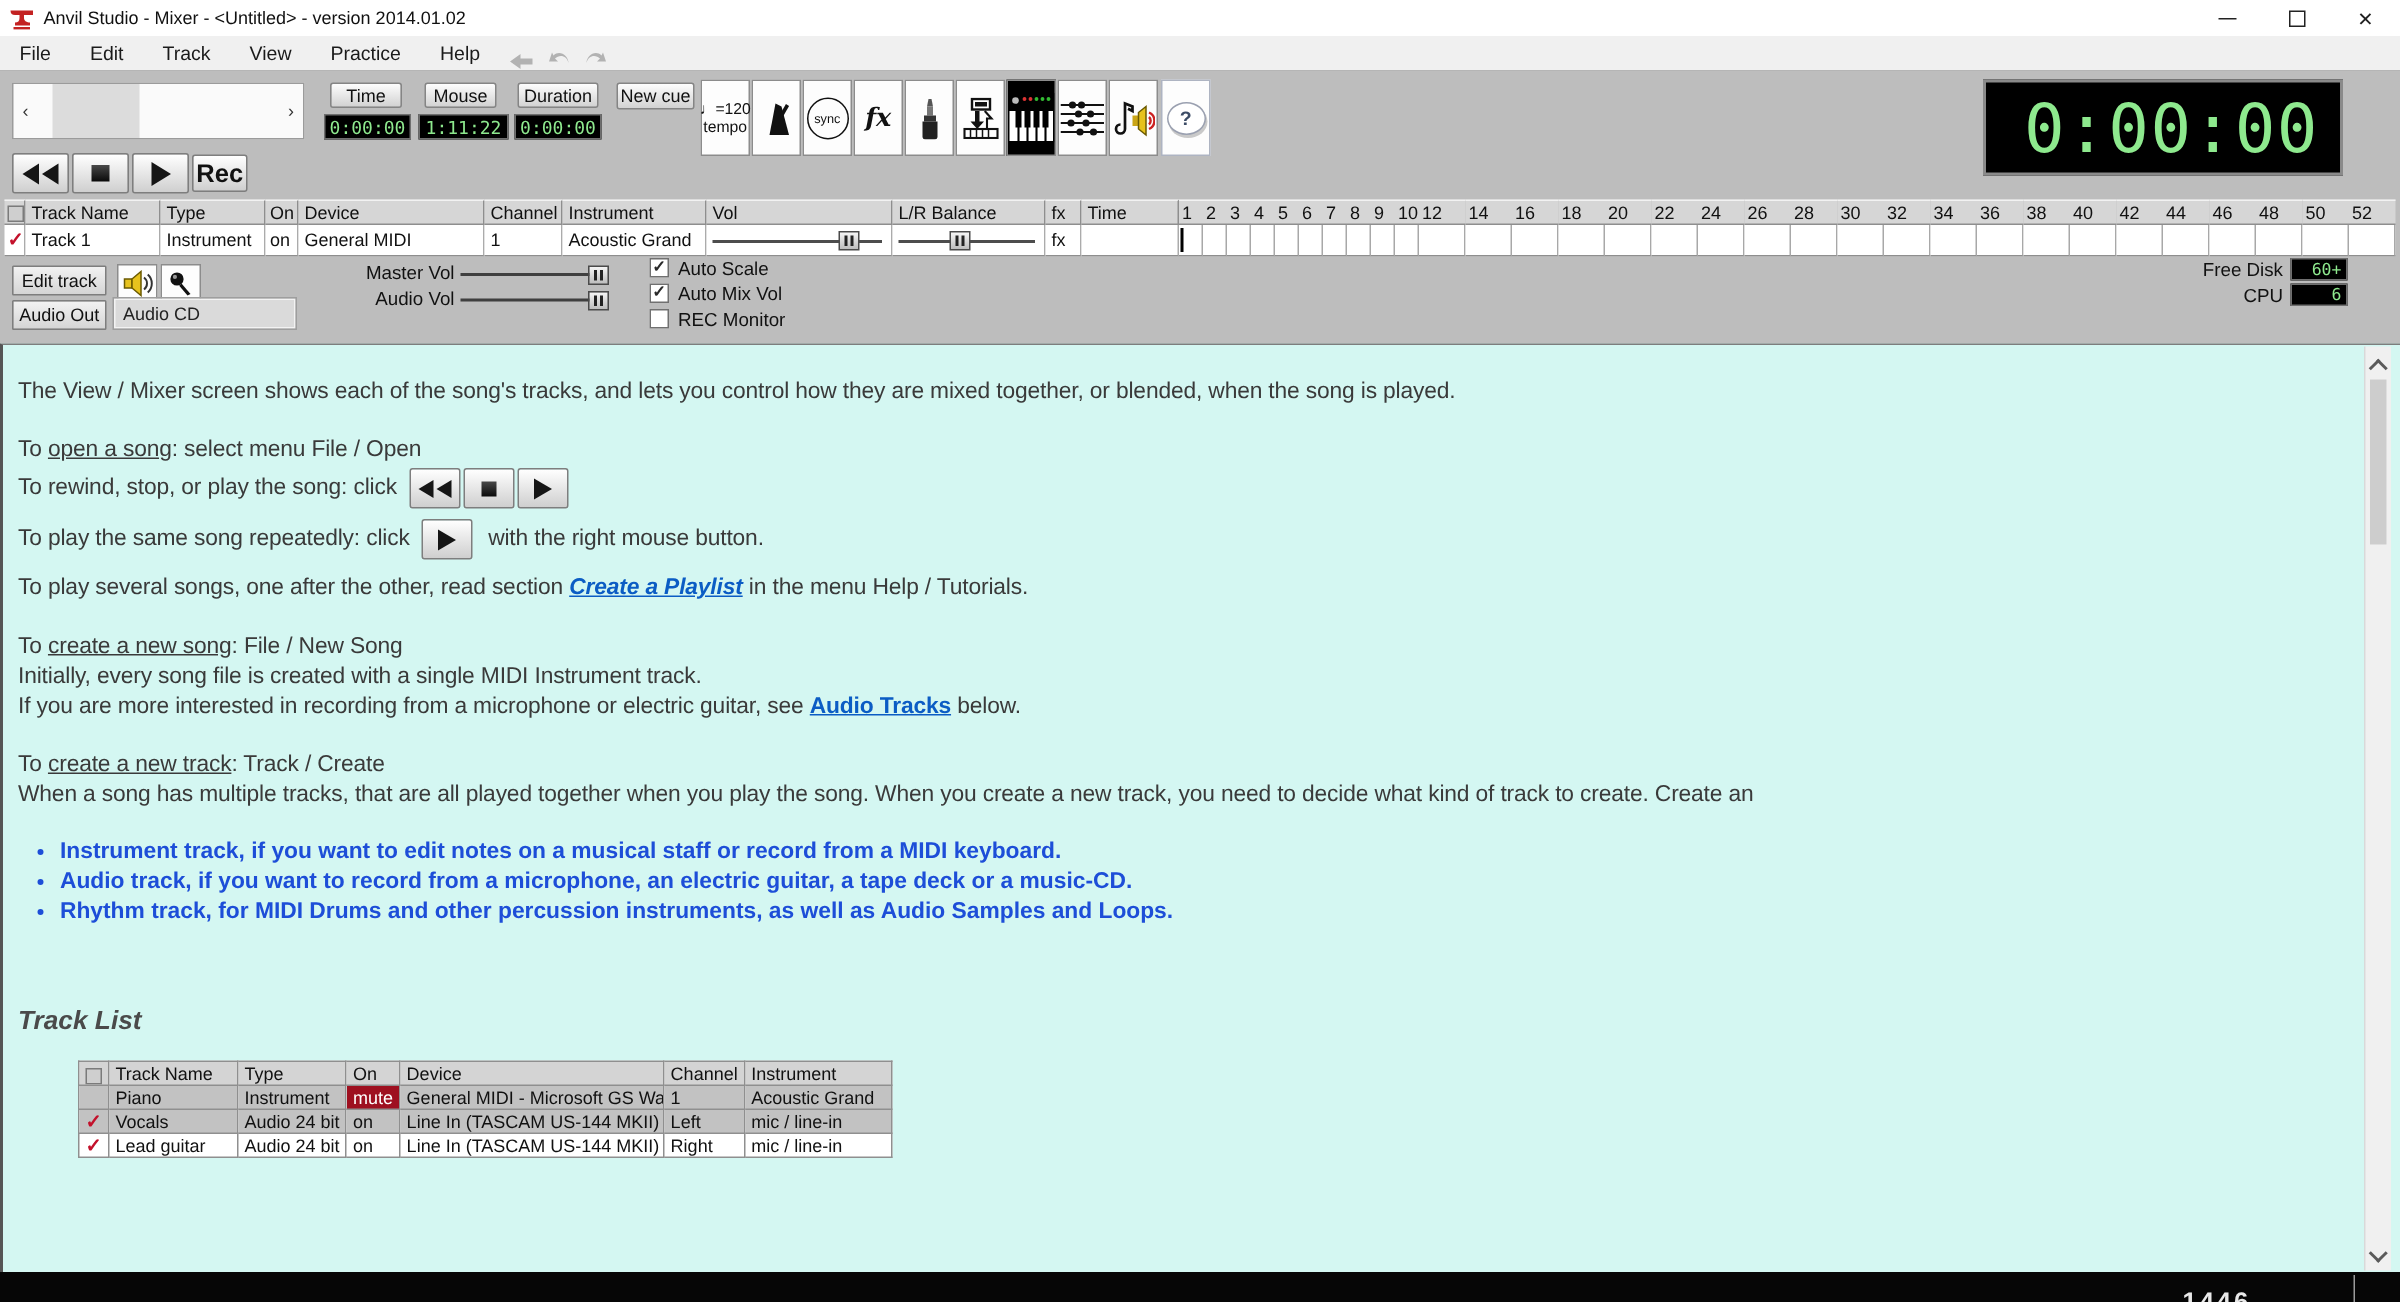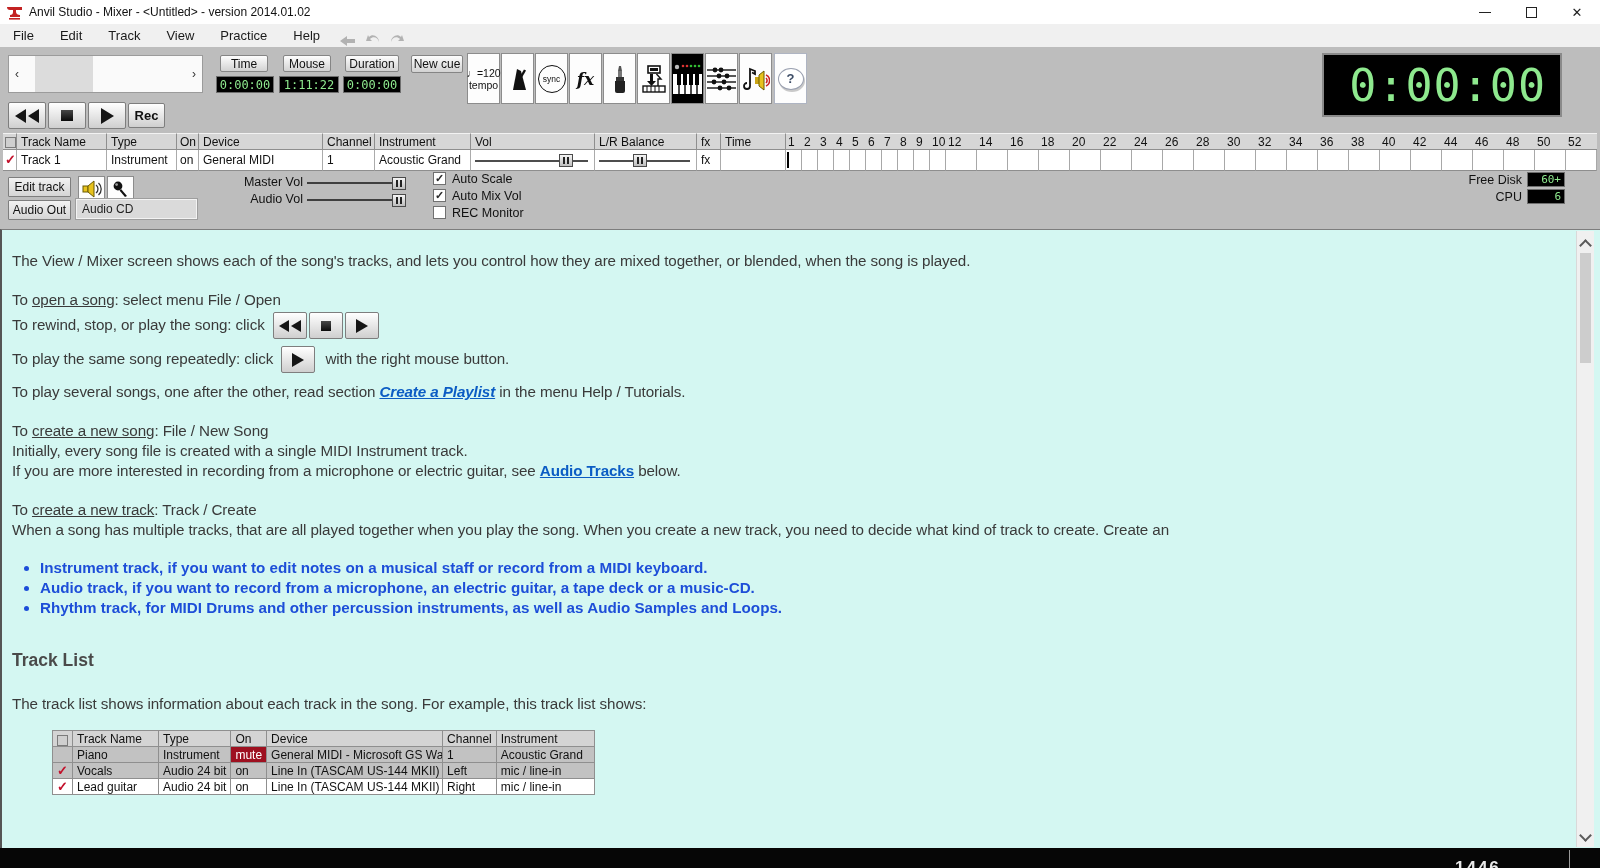--- a/index.html
+++ b/index.html
@@ -282,21 +282,21 @@
     <div class="tbtn" style="position:absolute;left:8px;top:55px;width:38px;height:27px;">
       <span class="tri-l"></span>
         <span class="tri-l"></span>
     </div>
     <div class="tbtn" style="position:absolute;left:48px;top:55px;width:38px;height:27px;">
       <span class="sq-stop"></span>
     </div>
     <div class="tbtn" style="position:absolute;left:88px;top:55px;width:38px;height:27px;">
       <span class="tri-r"></span>
     </div>
-    <div class="tbtn" style="position:absolute;left:128px;top:56px;width:37px;height:25px;font-weight:bold;font-size:13px;color:#111;">Rec</div>
+    <div class="tbtn" style="position:absolute;left:128px;top:56px;width:37px;height:25px;font-weight:bold;font-size:17px;color:#111;">Rec</div>
 
     <div class="mixer">
 
       <div class="hcell c-cb">
           <div class="hdr-sq"></div>
         </div>
       <div class="hcell c-name">Track Name</div>
       <div class="hcell c-type">Type</div>
       <div class="hcell c-on">On</div>
       <div class="hcell c-dev">Device</div>
@@ -501,22 +501,21 @@
       <p style="margin-top:19px;"><span>To </span><span class="u">create a new track</span><span>: Track / Create</span></p>
       <p>When a song has multiple tracks, that are all played together when you play the song. When you create a new track, you need to decide what kind of track to create. Create an</p>
 
       <ul>
 
       <li>Instrument track, if you want to edit notes on a musical staff or record from a MIDI keyboard.</li>
           <li>Audio track, if you want to record from a microphone, an electric guitar, a tape deck or a music-CD.</li>
           <li>Rhythm track, for MIDI Drums and other percussion instruments, as well as Audio Samples and Loops.</li>
         </ul>
 
-      <h1 style="margin-top:32px;">Track List</h1>
-      <p style="margin-top:23px;">The track list shows information about each track in the song. For example, this track list shows:</p>
+      <h1 style="margin-top:52px;font-style:italic;">Track List</h1>
 
       <table class="ex-table">
         <thead>
           <tr>
             <th class="ex-col-cb">
                 <div class="hdr-sq"></div>
               </th>
             <th class="ex-col-name">Track Name</th>
             <th class="ex-col-type">Type</th>
             <th class="ex-col-on">On</th>

